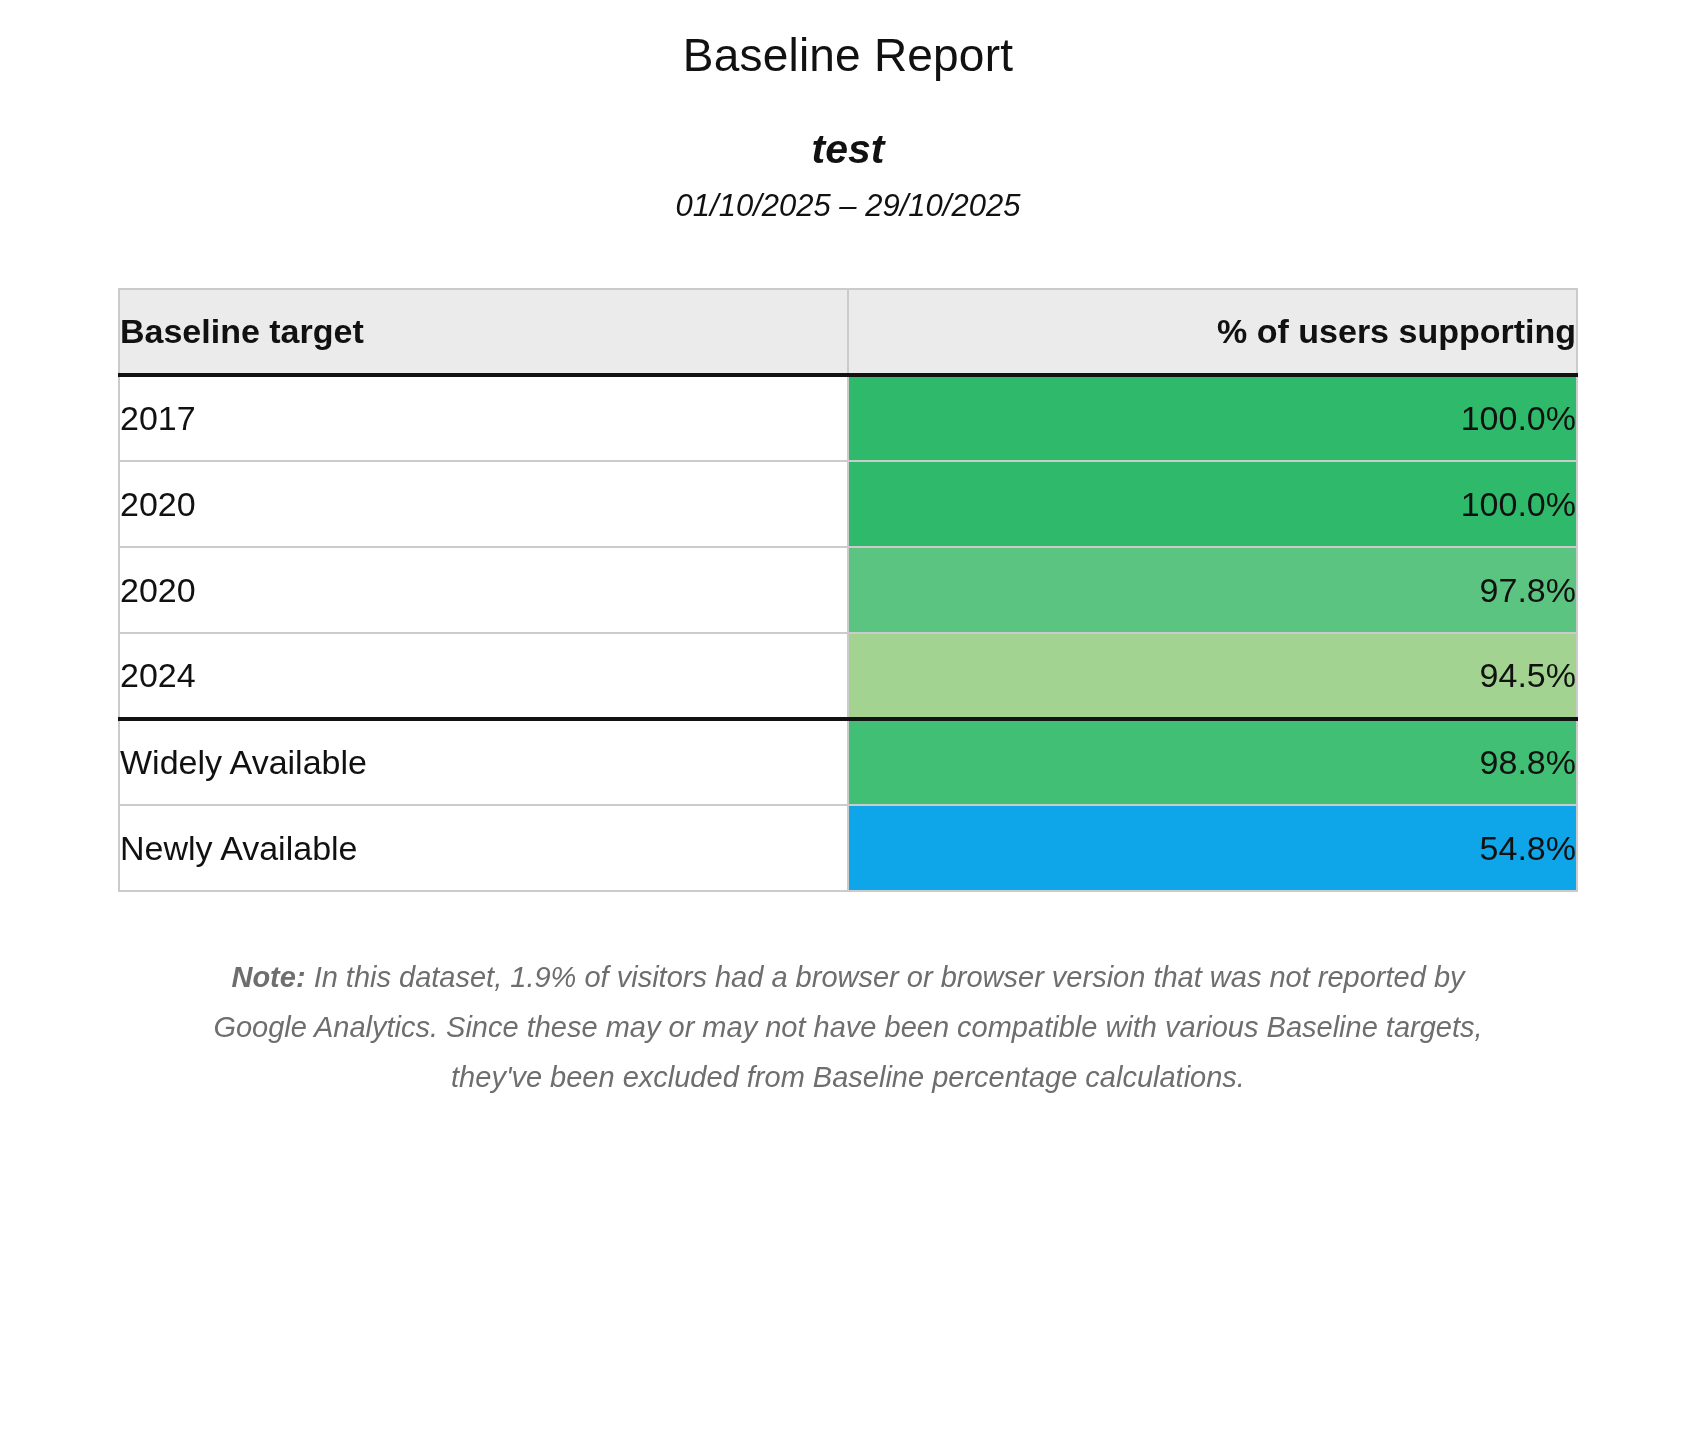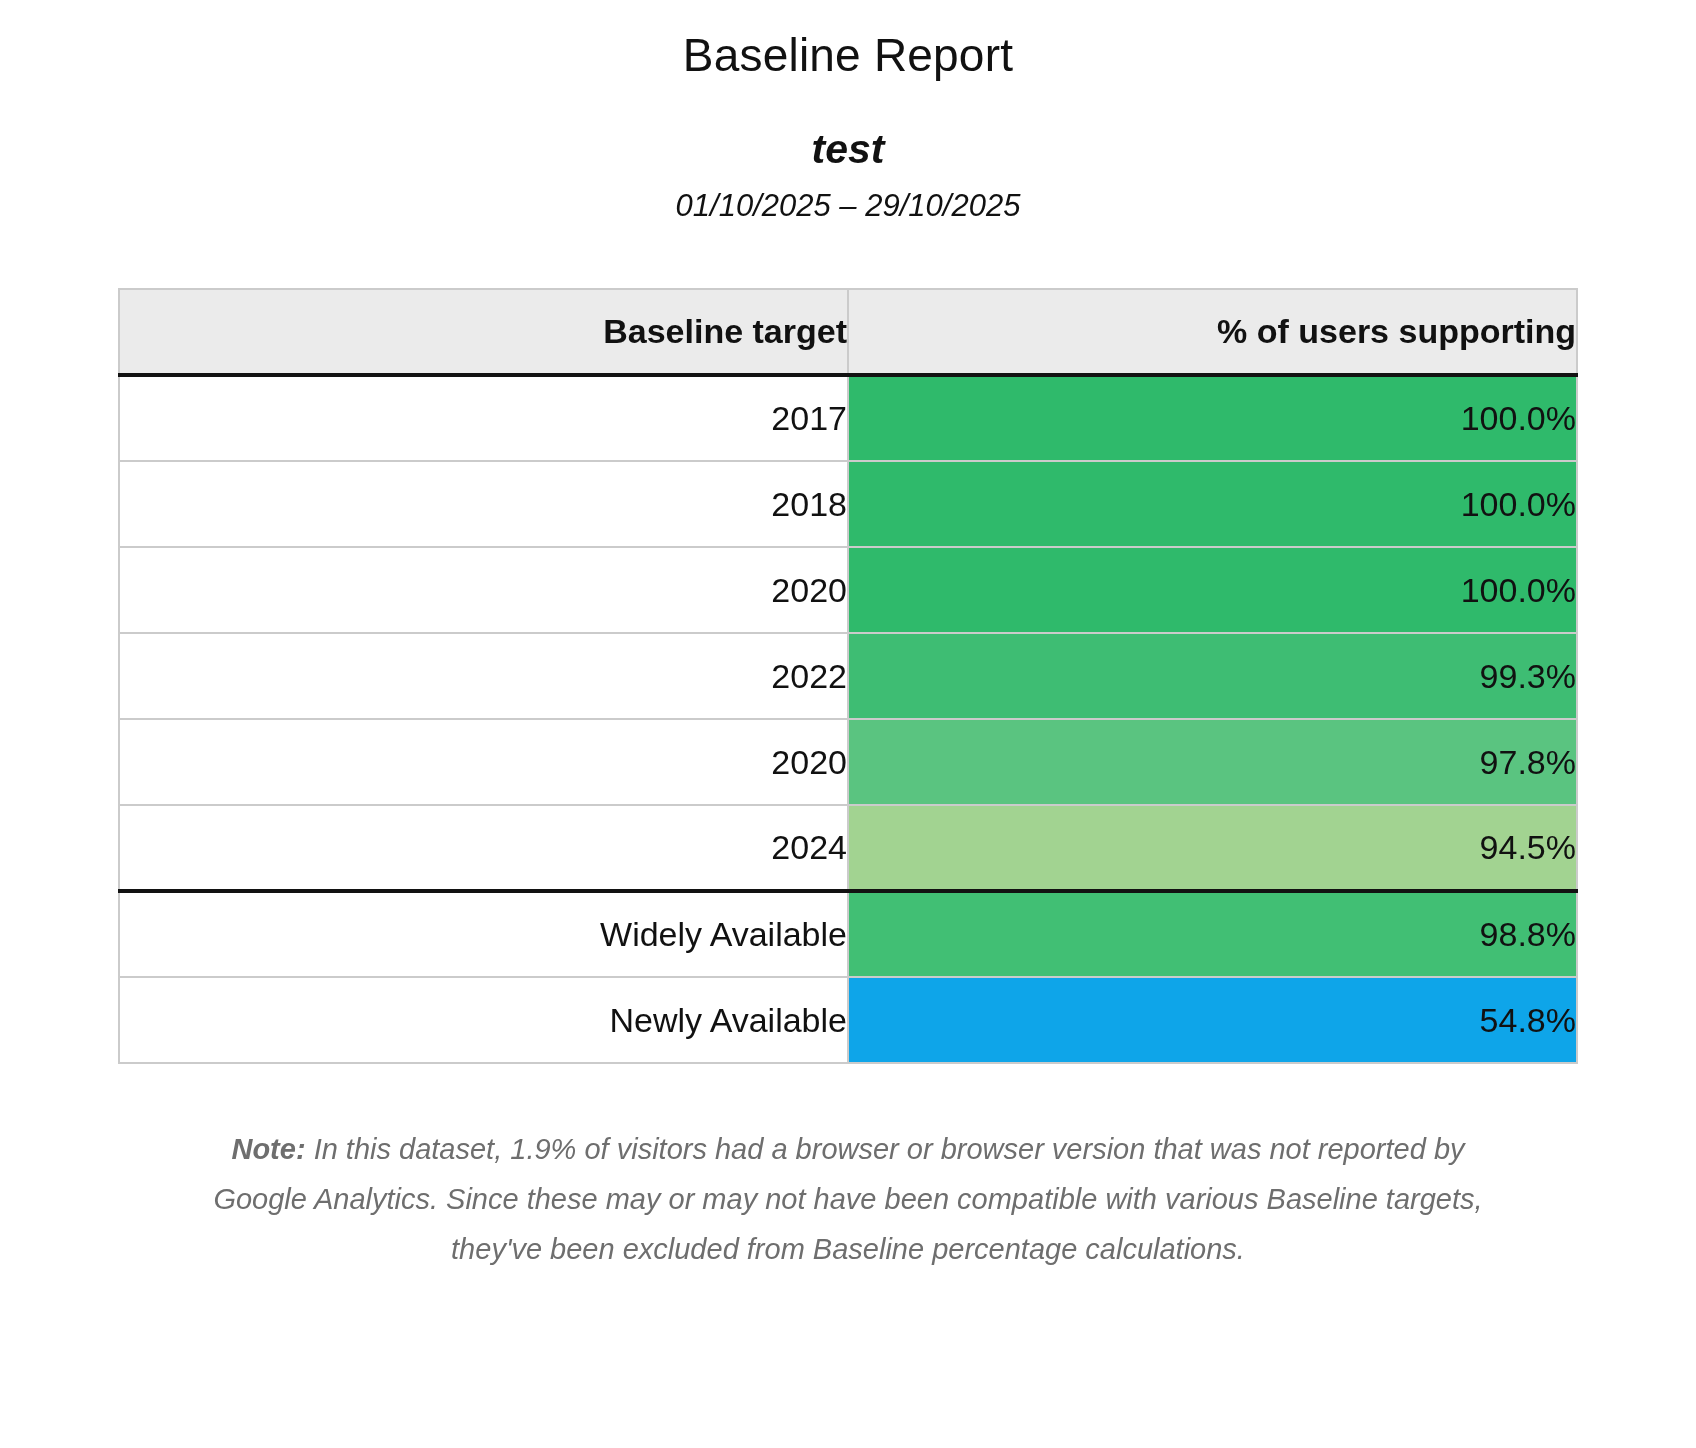--- a/index.html
+++ b/index.html
@@ -62,21 +62,21 @@
   }
   .report-table thead th {
     background: var(--header-bg);
     font-weight: bold;
   }
   .report-table thead tr {
     border-bottom: 4px solid var(--strong-line);
   }
   .col-target {
     width: 50%;
-    text-align: right;
+    text-align: left;
     padding-left: 30px;
     border-right: 2px solid var(--grid-line);
     margin-left: 48px;
   }
   .col-value {
     width: 50%;
     text-align: right;
     padding-right: 34px;
   }
   .report-table tbody tr + tr {
@@ -113,30 +113,22 @@
       <th class="col-target">Baseline target</th>
       <th class="col-value">% of users supporting</th>
     </tr>
   </thead>
   <tbody>
       <tr>
         <td class="col-target">2017</td>
         <td class="col-value" style="background: rgb(47, 186, 107);">100.0%</td>
       </tr>
       <tr>
-        <td class="col-target">2018</td>
-        <td class="col-value" style="background: rgb(47, 186, 107);">100.0%</td>
-      </tr>
-      <tr>
         <td class="col-target">2020</td>
         <td class="col-value" style="background: rgb(47, 186, 107);">100.0%</td>
-      </tr>
-      <tr>
-        <td class="col-target">2022</td>
-        <td class="col-value" style="background: rgb(62, 189, 115);">99.3%</td>
       </tr>
       <tr>
         <td class="col-target">2020</td>
         <td class="col-value" style="background: rgb(90, 196, 128);">97.8%</td>
       </tr>
       <tr>
         <td class="col-target">2024</td>
         <td class="col-value" style="background: rgb(162, 211, 145);">94.5%</td>
       </tr>
       <tr class="strong-top">

